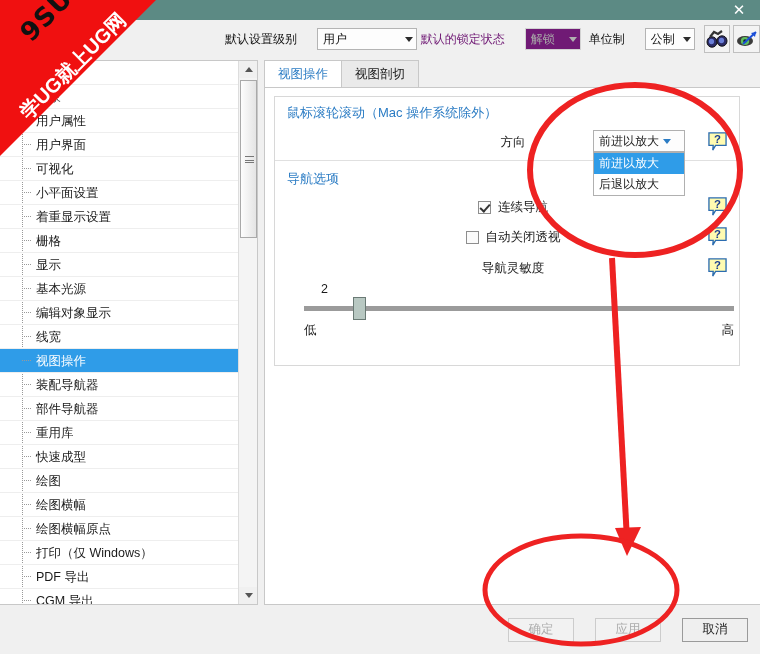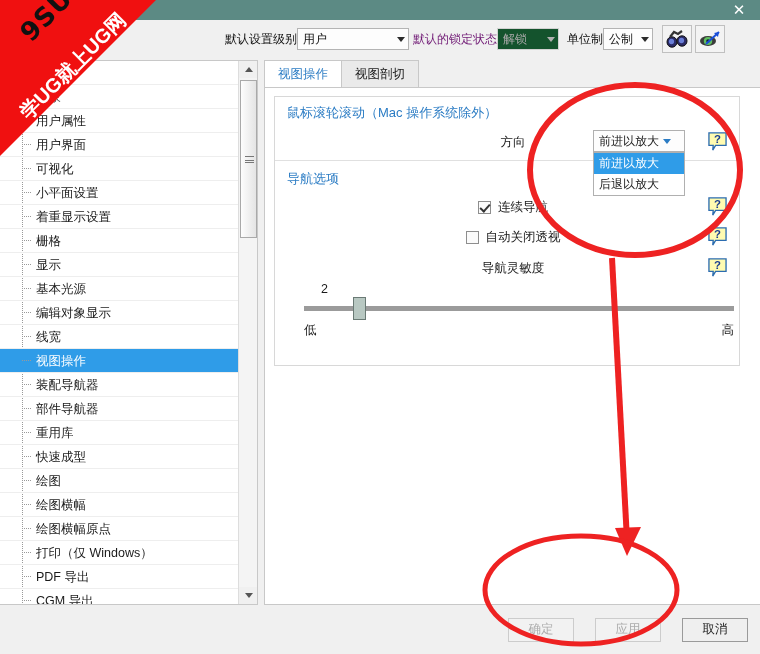--- a/index.html
+++ b/index.html
@@ -34,32 +34,32 @@
   
   .toolbar {
     position: absolute; left: 0; top: 20px;
     width: 760px; height: 38px;
     background: #f0f0f0;
     display: flex; align-items: center;
     padding-left: 225px;
     font-size: 12px;
     color: #101010;
   }
-  .tb-label { margin-right: 0; white-space: nowrap; }
+  .tb-label { margin-right: 20px; white-space: nowrap; }
   .tb-label.dim { color: #701a75; }
   .tb-combo {
     height: 22px; background: #fdfdfd;
     border: 1px solid #b4b4b4;
     display: flex; align-items: center;
     padding: 0 3px 0 5px;
     font-size: 12px; color: #101010;
     position: relative;
     cursor: pointer;
   }
-  .tb-combo.dim { color: #a8a8a8; background: #14532d; border-color: #d2d2d2; }
+  .tb-combo.dim { color: #a8a8a8; background: #701a75; border-color: #d2d2d2; }
   .tb-combo .cval { flex: 1; white-space: nowrap; }
   .caret {
     width: 0; height: 0; margin-left: 8px;
     border-left: 4px solid transparent;
     border-right: 4px solid transparent;
     border-top: 5px solid #2b2b2b;
   }
   .tb-combo.dim .caret { border-top-color: #b0b0b0; }
   .combo-level { width: 112px; margin-right: 4px; }
   .combo-lock  { width: 62px; margin-right: 8px; }

